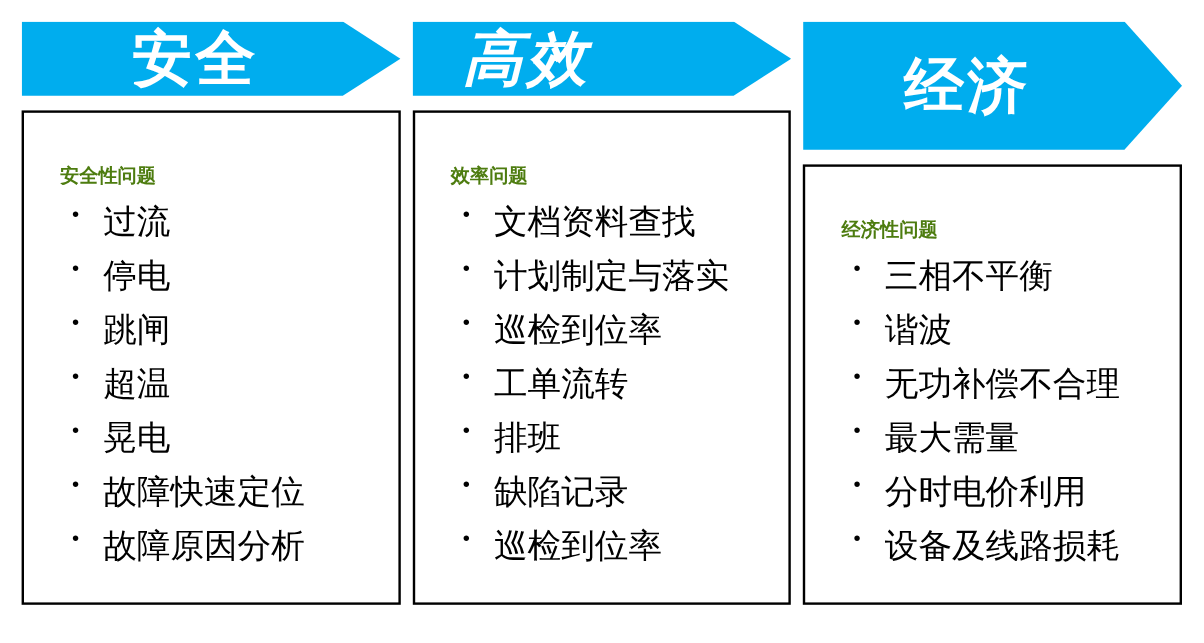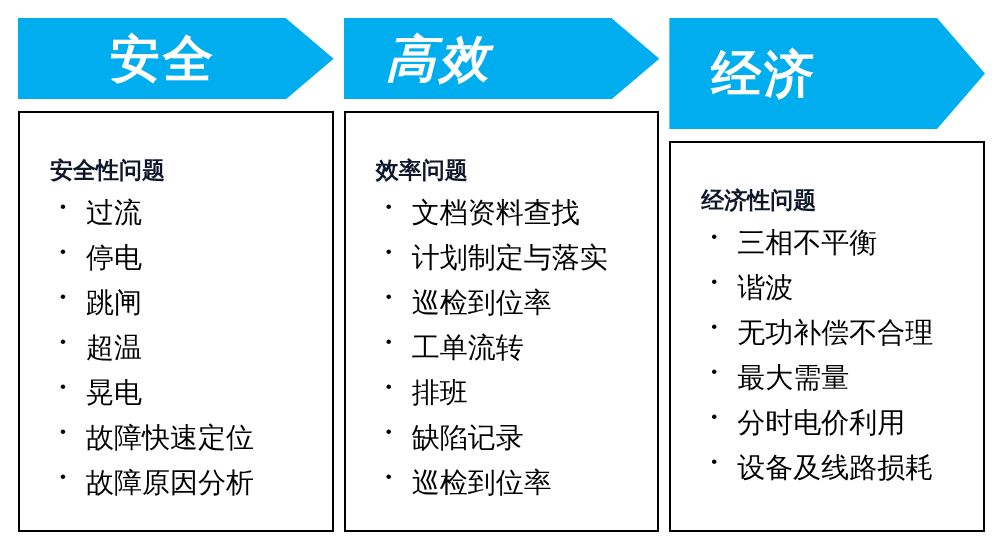--- a/index.html
+++ b/index.html
@@ -16,21 +16,21 @@
   .board {
     position: relative;
     width: 1003px;
     height: 536px;
     box-sizing: border-box;
   }
   .columns {
     display: flex;
     flex-direction: row;
     gap: 10px;
-    padding: 18px 18px 4px 18px;
+    padding: 18px 18px 32px 18px;
     box-sizing: border-box;
     height: 100%;
   }
   .column {
     flex: 1 1 0;
     display: flex;
     flex-direction: column;
     min-width: 0;
   }
 
@@ -53,35 +53,35 @@
     position: relative;
     z-index: 2;
     color: #ffffff;
     font-size: 50px;
     font-weight: bold;
     letter-spacing: 3px;
     padding-left: 92px;
     line-height: 1;
   }
   .col-2 .banner-text { padding-left: 42px; font-style: italic; }
-  .col-3 .banner-text { padding-left: 42px; }
+  .col-3 .banner-text { padding-left: 42px; margin-left: 42px; }
 
   
   .card {
     margin-top: 12px;
     flex: 1 1 auto;
     border: 2px solid #000000;
     box-sizing: border-box;
     padding: 44px 18px 16px 30px;
     background: #ffffff;
   }
   .card-title {
-    font-size: 23px;
+    font-size: 16px;
     font-weight: bold;
-    color: #0f172a;
+    color: #4d7c0f;
     margin: 0 0 14px 0;
     line-height: 1.2;
   }
   .bullets {
     list-style: none;
     margin: 0;
     padding: 0 0 0 6px;
   }
   .bullets li {
     position: relative;

